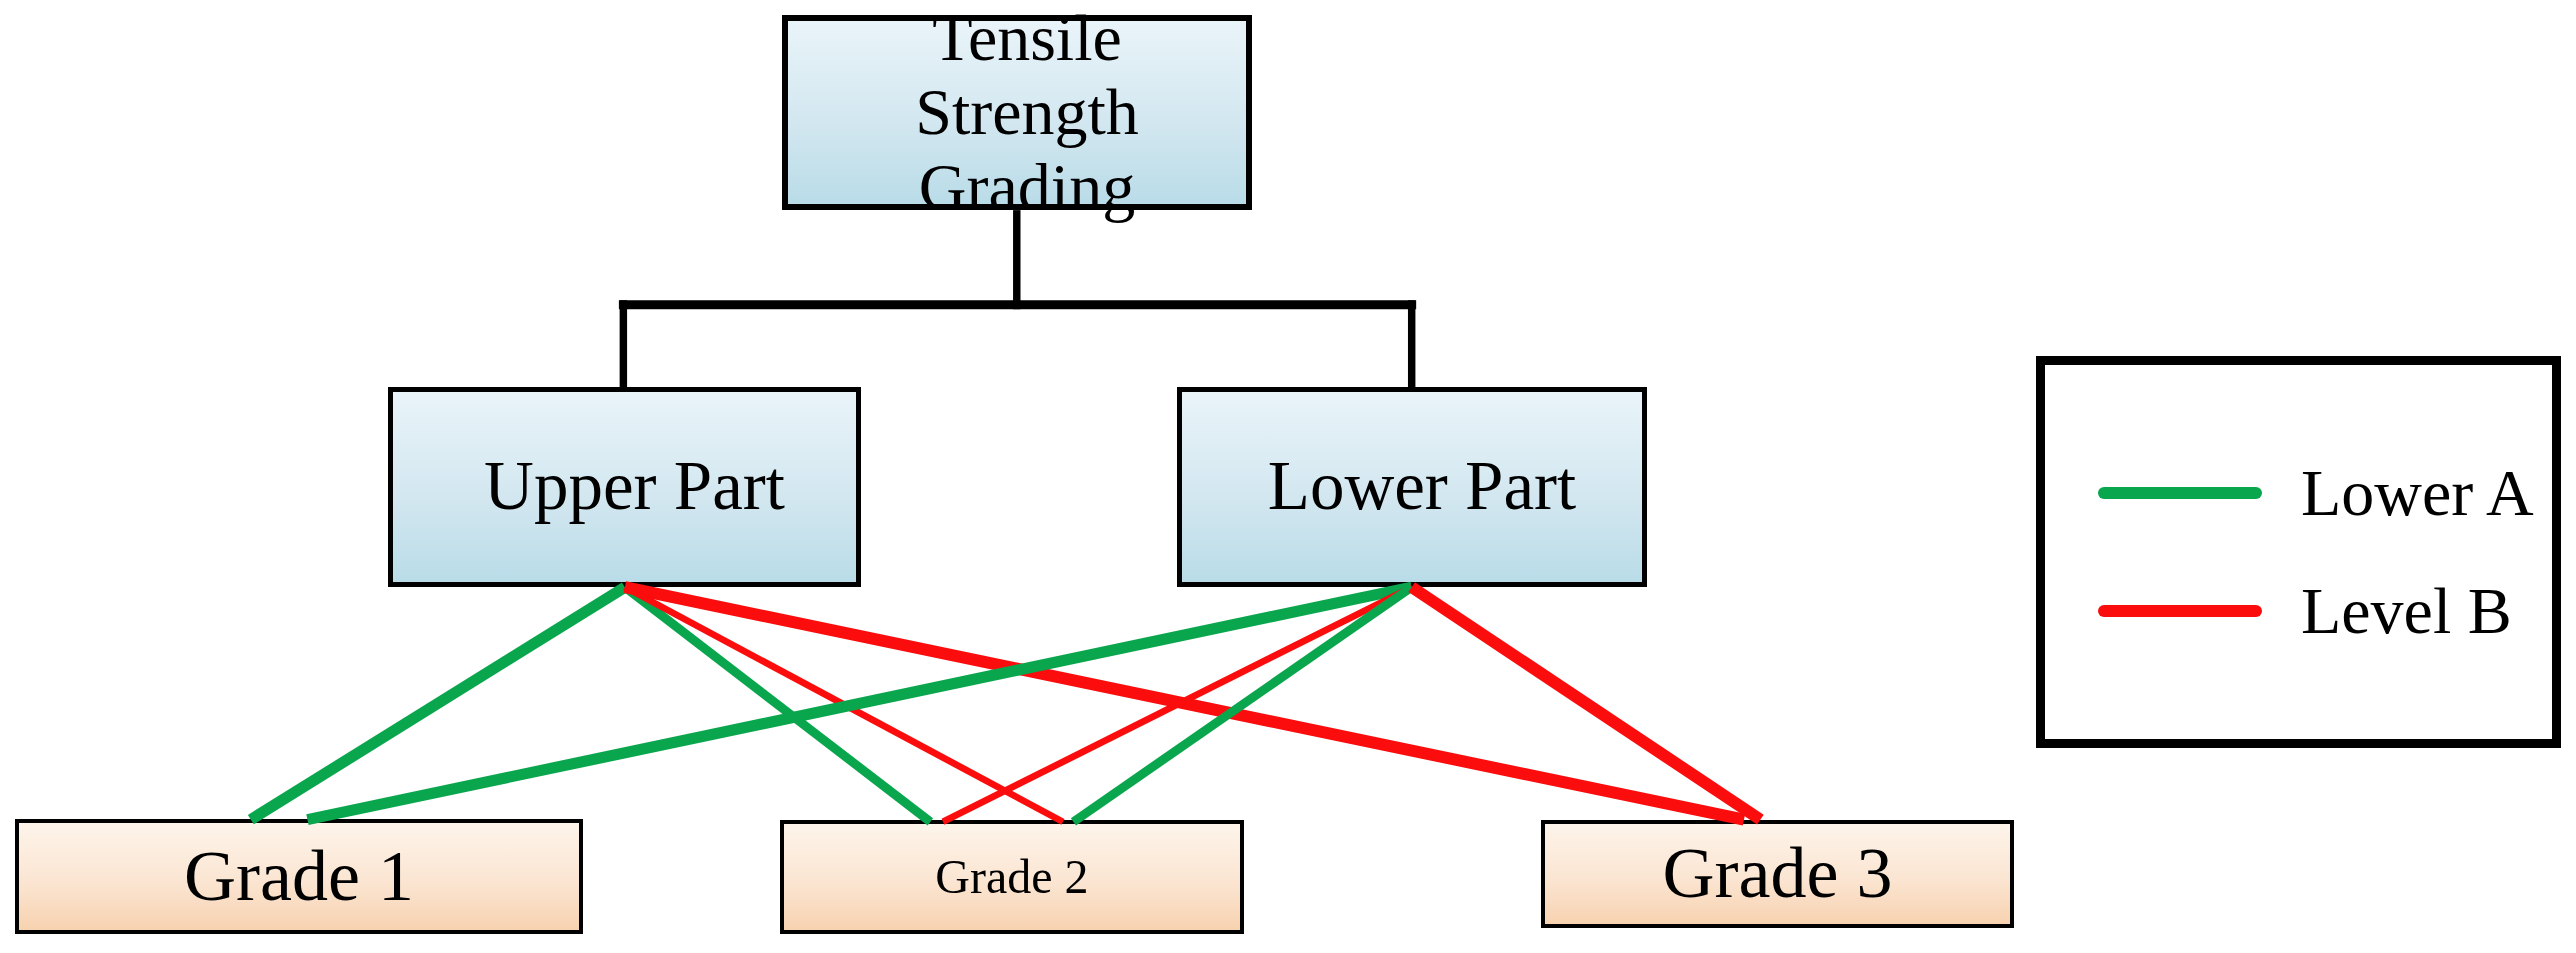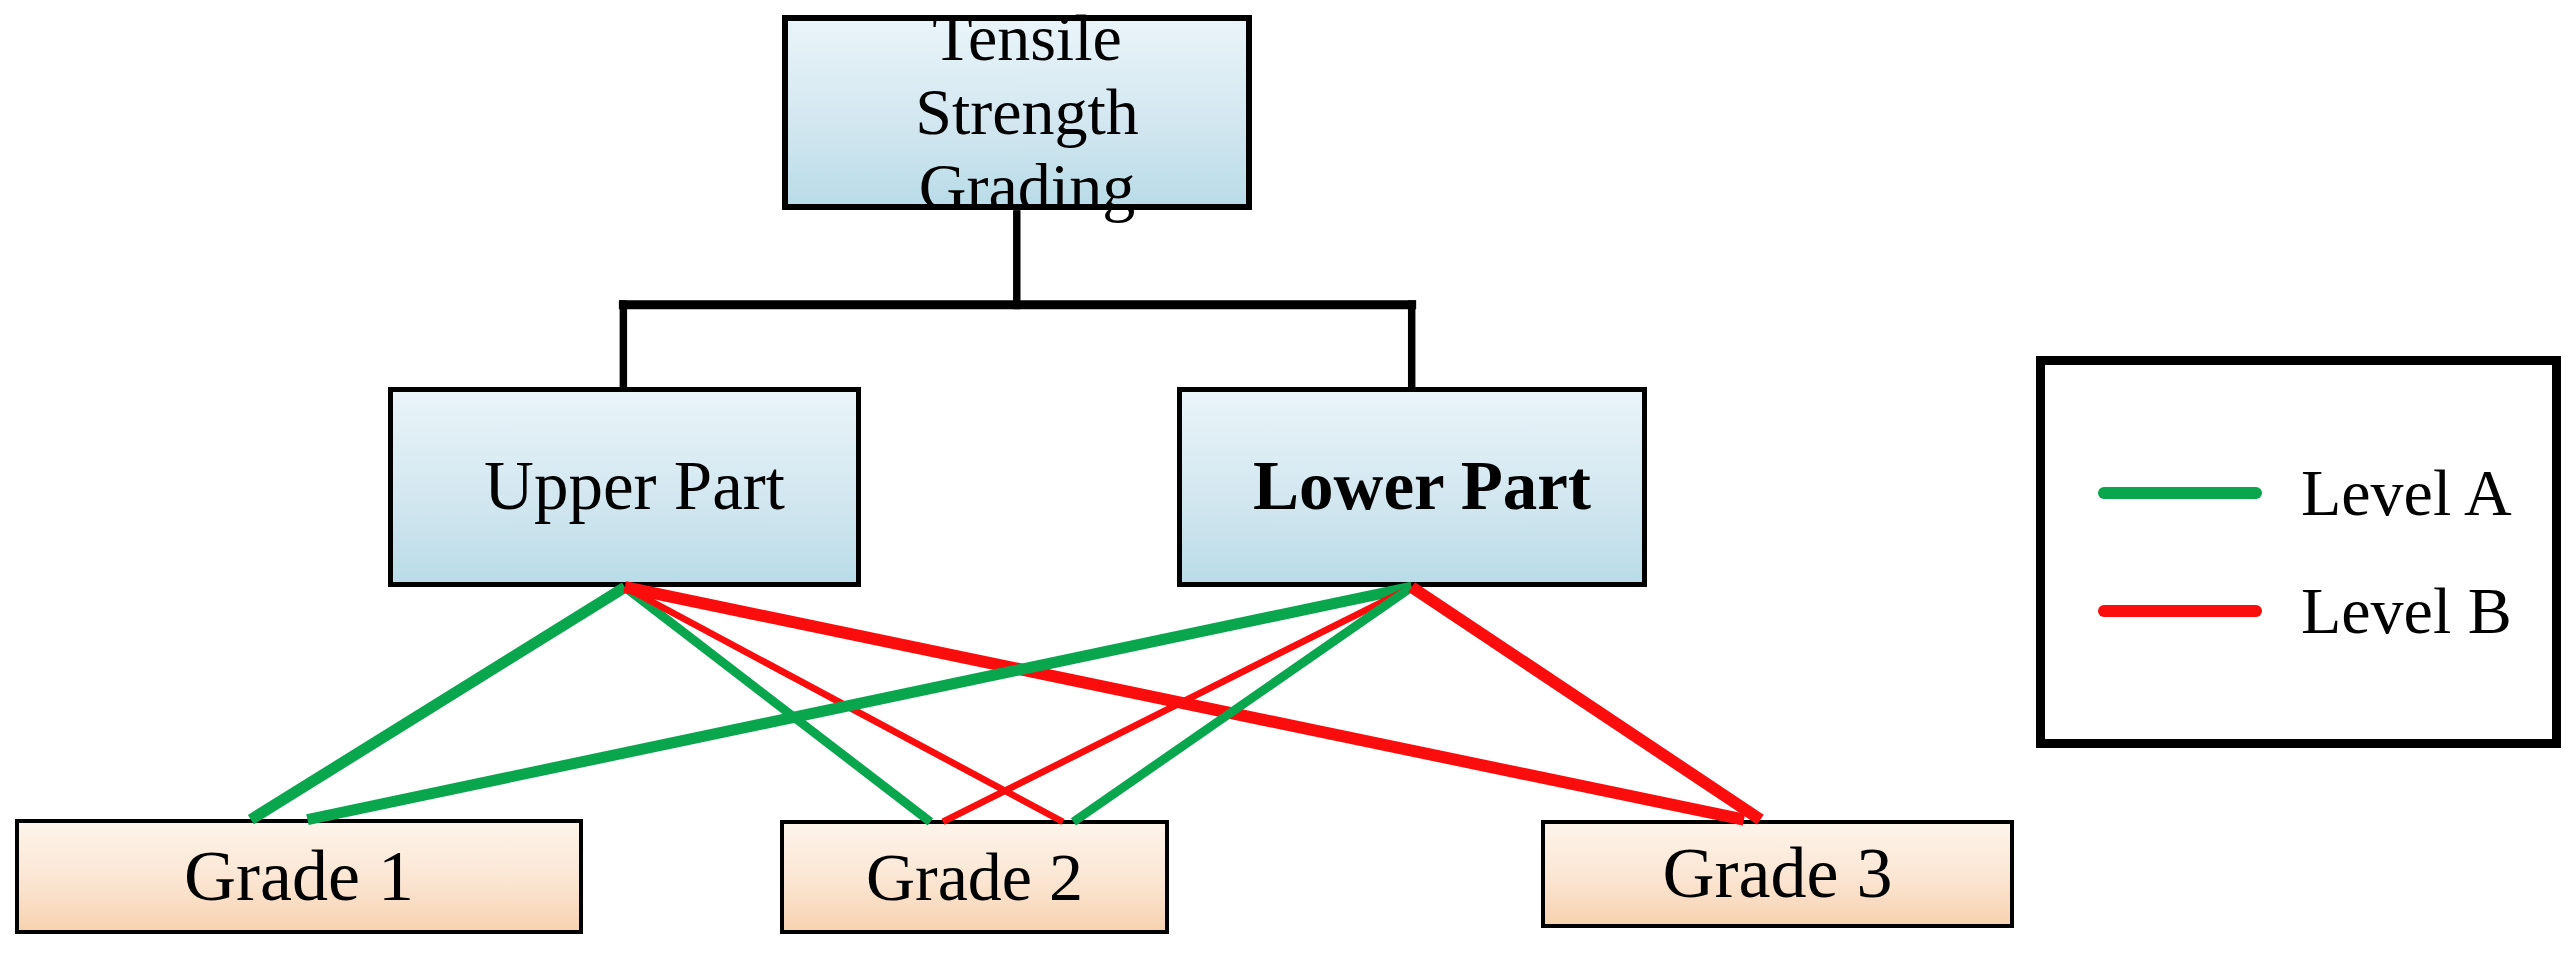--- a/index.html
+++ b/index.html
@@ -33,23 +33,23 @@
     border: 6px solid #000;
     background: linear-gradient(180deg, var(--blue-top) 0%, var(--blue-mid) 55%, var(--blue-bottom) 100%);
     padding-left: 20px;
   }
   .node.orange {
     border: 4.5px solid #000;
     background: linear-gradient(180deg, var(--orange-top) 0%, var(--orange-mid) 55%, var(--orange-bottom) 100%);
   }
   #node-root   { left: 782px; top: 15px;   width: 470px; height: 195px; font-size: 66px; }
   #node-upper  { left: 388px;  top: 387px;  width: 473px; height: 200px; font-size: 69px; border-width: 5.2px; font-family: Liberation Serif, serif; }
-  #node-lower  { left: 1177px; top: 387px;  width: 470px; height: 200px; font-size: 69px; border-width: 5.2px; font-weight: bold; }
+  #node-lower  { left: 1177px; top: 387px;  width: 470px; height: 200px; font-size: 69px; border-width: 5.2px; }
   #node-grade1 { left: 15px;   top: 819px; width: 568px; height: 115px; font-size: 72px; }
-  #node-grade2 { left: 780px; top: 820px; width: 389px; height: 114px; font-size: 68px; }
+  #node-grade2 { left: 780px; top: 820px; width: 464px; height: 114px; font-size: 48px; }
   #node-grade3 { left: 1541px; top: 820px; width: 473px; height: 108px; font-size: 72px; }
   #node-root .node-label { padding: 0 6px; }
 
   #legend {
     position: absolute;
     left: 2036px; top: 356px;
     width: 525px; height: 392px;
     box-sizing: border-box;
     border: 9.7px solid #000;
     background: #ffffff;
@@ -119,21 +119,21 @@
     <span class="node-label">Grade 2</span>
   </div>
 
   <div class="node orange" id="node-grade3">
     <span class="node-label">Grade 3</span>
   </div>
 
   <div id="legend">
     <div class="legend-row" id="legend-row-a">
       <span class="legend-swatch" style="background: rgb(10, 166, 78);"></span>
-      <span class="legend-label">Level A</span>
+      <span class="legend-label">Lower A</span>
     </div>
     <div class="legend-row" id="legend-row-b">
       <span class="legend-swatch" style="background: rgb(251, 13, 13);"></span>
       <span class="legend-label">Level B</span>
     </div>
   </div>
 
 </div>
 
 

